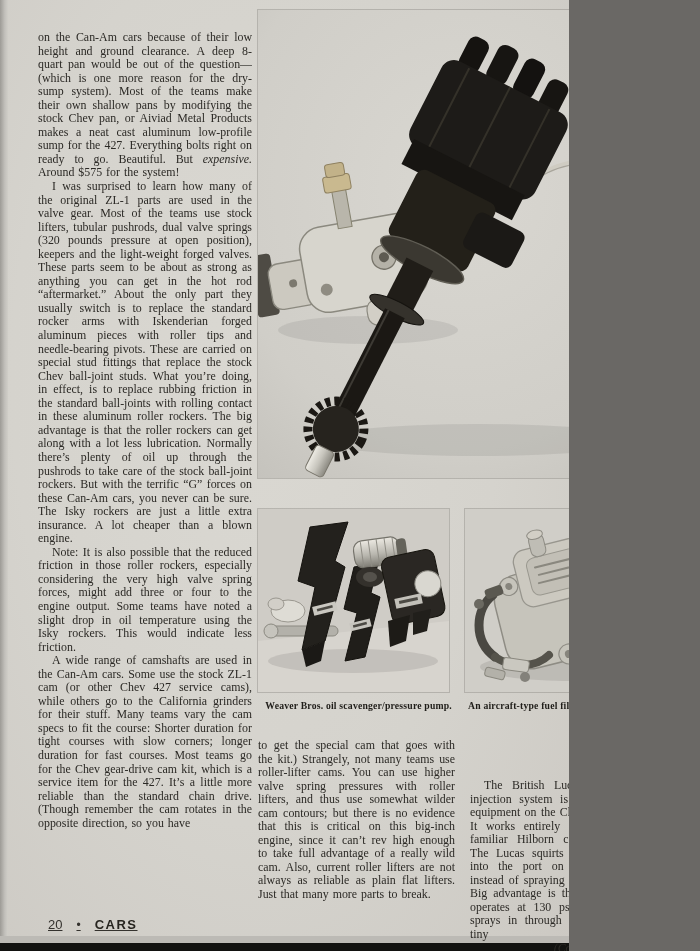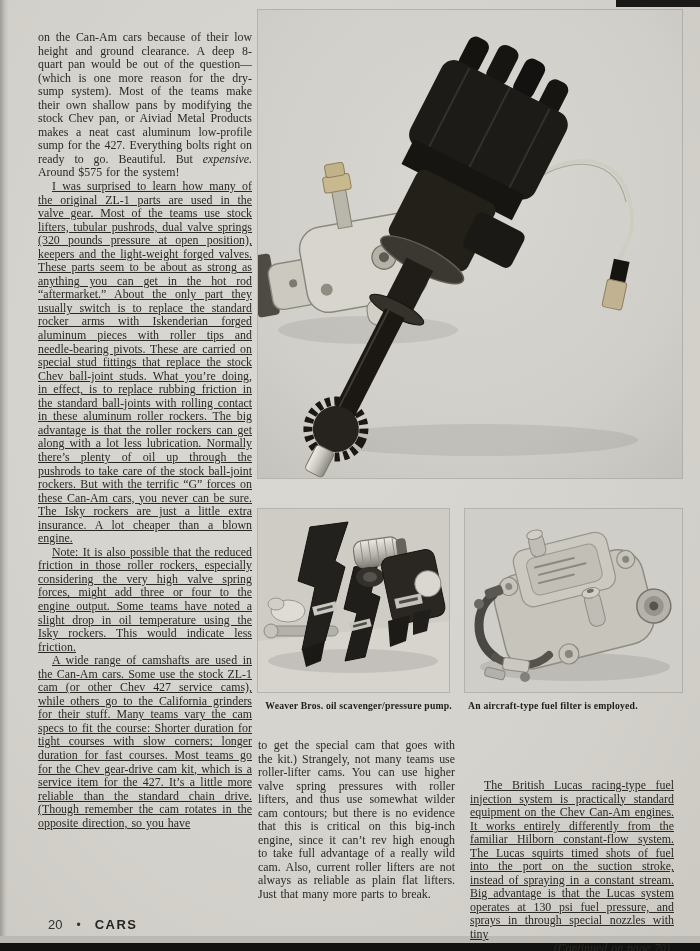--- a/index.html
+++ b/index.html
@@ -1,48 +1,48 @@
 <!DOCTYPE html>
 <html><head>
 <meta charset="utf-8">
 <style>
   html,body{margin:0;padding:0;background:#6a6865;}
-  .page{position:relative;width:700px;height:951px;overflow:hidden;
+  .page{position:relative;width:569px;height:951px;overflow:hidden;
         background:radial-gradient(ellipse at 45% 40%, #dad8d2 0%, #d5d3cd 55%, #ccc9c3 100%);
         font-family:"Liberation Serif", serif;color:#2b2925;}
   
   .edge-left{position:absolute;left:0;top:0;width:8px;height:100%;
              background:linear-gradient(90deg,#9d9b96,#c2c0bb 60%,#d0cec8);}
   .edge-top-right{position:absolute;left:616px;top:0;width:84px;height:7px;background:#191917;}
   .edge-bottom-gray{position:absolute;left:0;top:936px;width:100%;height:7px;background:#bcbab5;}
   .edge-bottom-black{position:absolute;left:0;top:943px;width:100%;height:8px;background:#121210;}
   
   .bodycol{position:absolute;text-align:justify;font-size:11.9px;line-height:13.55px;
            overflow:hidden;word-spacing:1px;}
   .col-left{left:38px;top:31px;width:214px;height:882px;}
   .col-mid{left:258px;top:739px;width:197px;height:178px;}
   .col-right{left:470px;top:739px;width:204px;height:190px;margin-top:40px;}
   .bodycol p{margin:0;}
-  .bodycol p.indent{text-indent:14px;text-decoration:underline;}
+  .bodycol p.indent{text-indent:14px;}
   .bodycol em{font-style:italic;}
   .continued{font-style:italic;text-align:right;padding-right:4px;}
   
   .photo{position:absolute;box-shadow:0 0 0 1px rgba(120,118,112,0.35);background:#cfcdc7;}
   .photo svg{display:block;}
   #photo-distributor{left:258px;top:10px;width:424px;height:468px;}
   #photo-oilpump{left:258px;top:509px;width:191px;height:183px;}
   #photo-fuelfilter{left:465px;top:509px;width:217px;height:183px;}
   .caption{position:absolute;font-weight:bold;font-size:9.7px;line-height:11px;
            letter-spacing:.2px;color:#1f1d19;font-family:"Liberation Serif", serif;}
   #caption-distributor{left:261px;top:487px;width:420px;}
   #caption-oilpump{left:261px;top:700px;width:191px;text-align:right;}
   #caption-fuelfilter{left:468px;top:700px;width:214px;}
   
   .footer{position:absolute;left:48px;top:917px;display:flex;align-items:center;gap:14px;
-          font-family:"Liberation Sans", sans-serif;font-size:13px;color:#34322e;}
+          font-family:"Liberation Sans", sans-serif;font-size:13px;color:#34322e;text-decoration:underline;}
   .footer .mag{font-weight:bold;letter-spacing:1.5px;font-size:13px;color:#26241f;}
   .footer .dot{font-size:12px;}
 </style>
 </head>
 <body>
 
 <div class="page">
 
   <div class="edge-left"></div>
   <div class="edge-top-right"></div>

